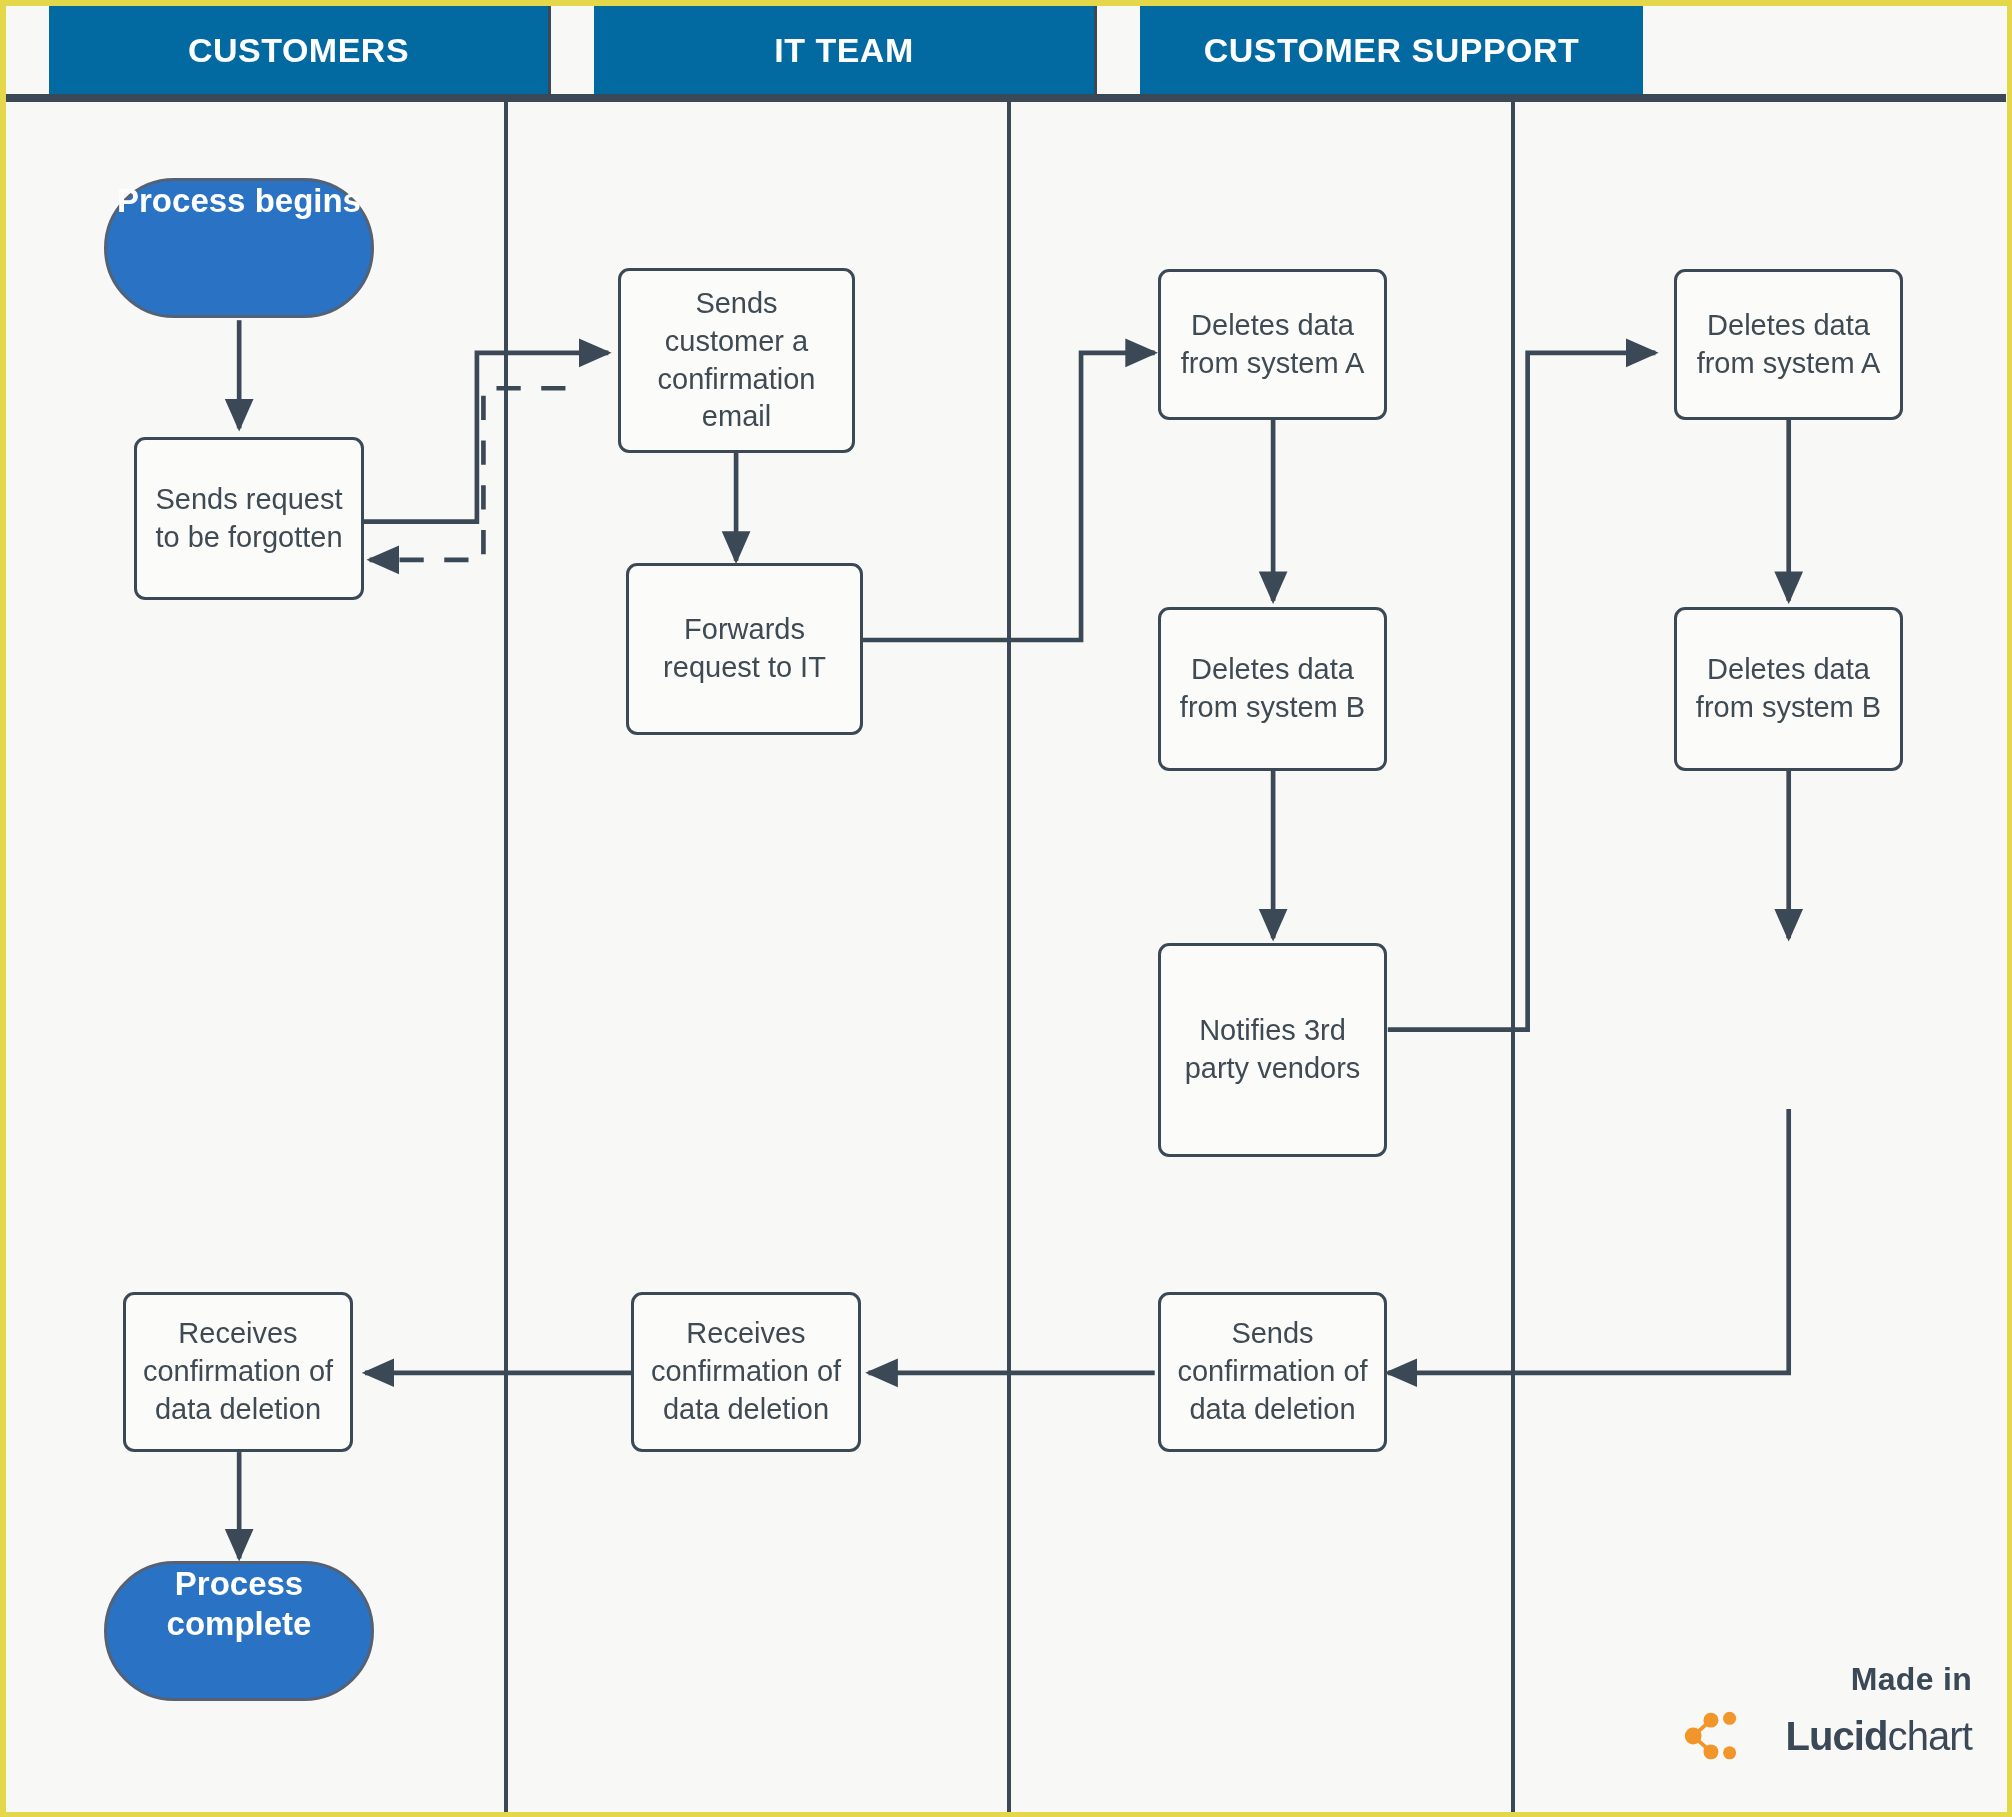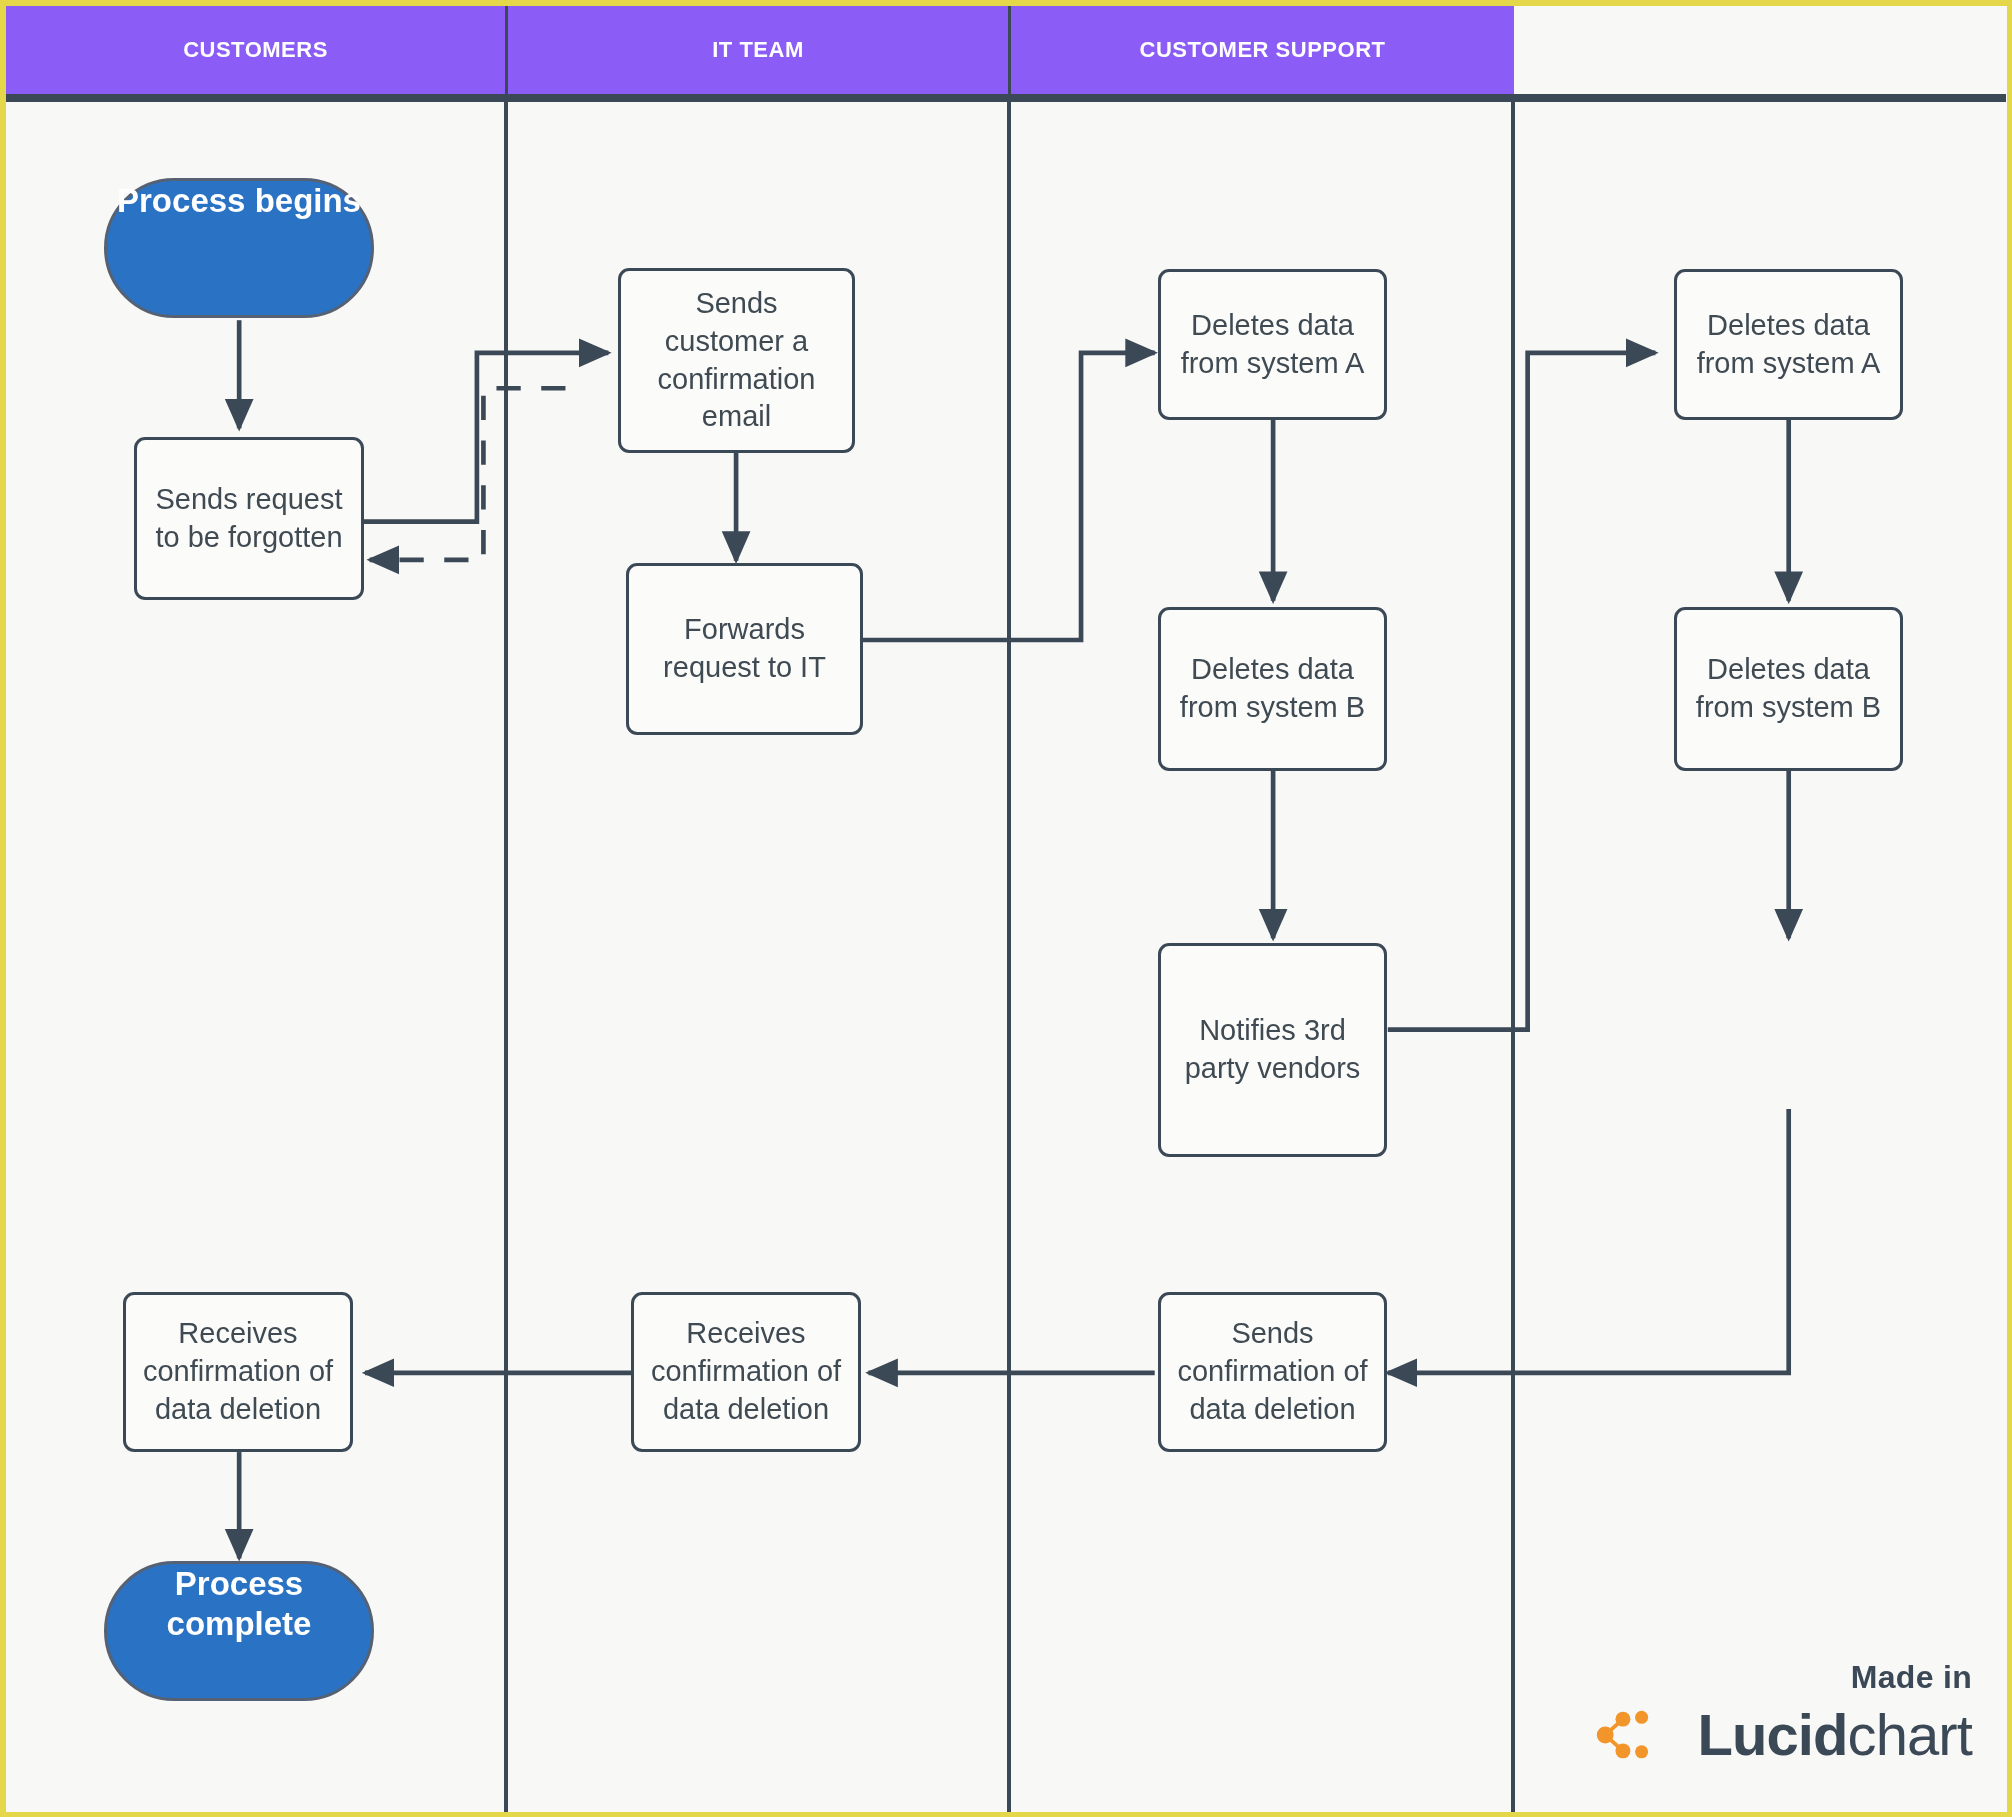--- a/index.html
+++ b/index.html
@@ -17,30 +17,31 @@
     position:absolute;
     left:0; top:0;
     width:2000px;
     height:96px;
     display:flex;
     border-bottom:8.4px solid #3b4856;
     box-sizing:border-box;
   }
   .lane-header{
     flex:0 0 auto;
-    background:#8b5cf6;
+    background:#0369a1;
     color:#ffffff;
     display:flex;
     align-items:center;
     justify-content:center;
     font-weight:bold;
-    font-size:22px;
+    font-size:34px;
     letter-spacing:0.5px;
     box-sizing:border-box;
     border-right:3.7px solid #3b4856;
+    margin-left:43px;
   }
   .lane-header:last-child{border-right:none;}
   .lane-divider{
     position:absolute;
     top:96px;
     width:3.7px;
     bottom:0;
     background:#3b4856;
   }
   svg.flow{position:absolute;left:0;top:0;width:2000px;height:1805px;}
@@ -83,21 +84,21 @@
     user-select:none;
   }
   .made-in{
     font-size:32px;
     font-weight:bold;
     color:#3b4856;
     letter-spacing:0.3px;
     margin-bottom:10px;
   }
   .lucid-row{display:flex;align-items:center;justify-content:flex-end;gap:13px;}
-  .lucid-word{font-size:58px;line-height:1;color:#3b4856;letter-spacing:-0.9px;margin-left:33px;}
+  .lucid-word{font-size:40px;line-height:1;color:#3b4856;letter-spacing:-0.9px;margin-left:33px;}
   .lucid-word b{font-weight:bold;}
   .lucid-word i{font-style:normal;font-weight:normal;}
   .watermark{
     position:absolute;
     left:20.5px;
     bottom:30px;
     font-size:15px;
     color:#f1f1f0;
     letter-spacing:0.4px;
   }

